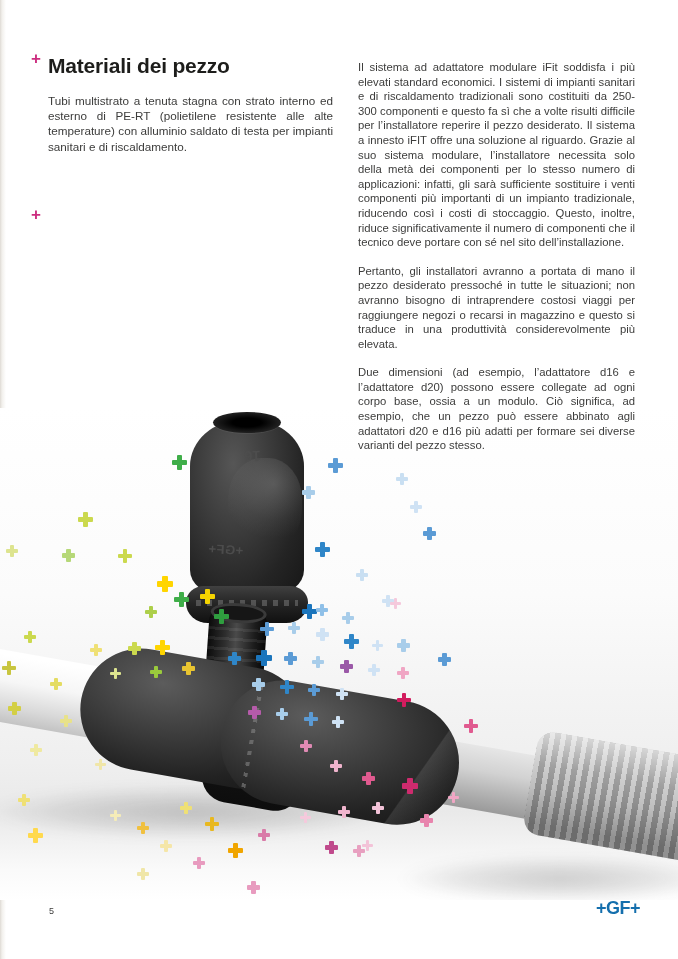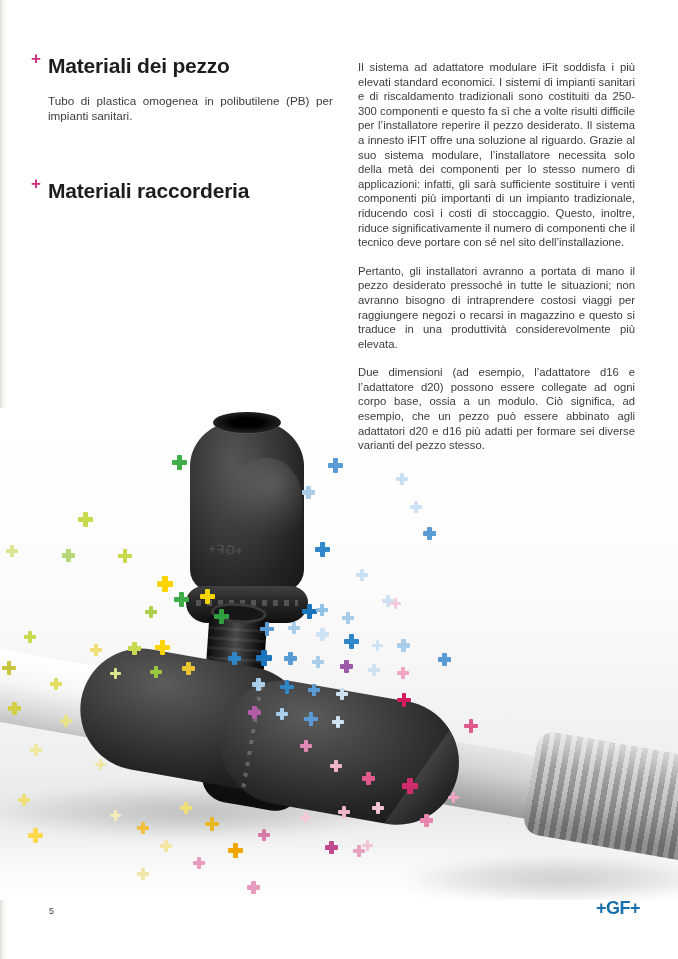--- a/index.html
+++ b/index.html
@@ -89,25 +89,25 @@
 <body>
 
 <div class="page">
   <div class="page-edge"></div>
 
   <div class="col-left">
     <div class="section">
       <h1 class="section-title">
         <span class="plus-marker">+</span><span>Materiali dei pezzo</span>
       </h1>
-      <p class="body-par">Tubo di plastica omogenea in polibutilene (PB) per impianti sanitari.</p>
+      <p class="body-par">Tubi multistrato a tenuta stagna con strato interno ed esterno di PE-RT (polietilene resistente alle alte temperature) con alluminio saldato di testa per impianti sanitari e di riscaldamento.</p>
     </div>
     <div class="section" style="margin-top:56px;">
       <h1 class="section-title">
-        <span class="plus-marker">+</span><span>Materiali raccorderia</span>
+        <span class="plus-marker">+</span>
       </h1>
     </div>
   </div>
 
   <div class="col-right">
     <p class="body-par">Il sistema ad adattatore modulare iFit soddisfa i più elevati standard economici. I sistemi di impianti sanitari e di riscaldamento tradizionali sono costituiti da 250-300 componenti e questo fa sì che a volte risulti difficile per l’installatore reperire il pezzo desiderato. Il sistema a innesto iFIT offre una soluzione al riguardo. Grazie al suo sistema modulare, l’installatore necessita solo della metà dei componenti per lo stesso numero di applicazioni: infatti, gli sarà sufficiente sostituire i venti componenti più importanti di un impianto tradizionale, riducendo così i costi di stoccaggio. Questo, inoltre, riduce significativamente il numero di componenti che il tecnico deve portare con sé nel sito dell’installazione.</p>
     <p class="body-par">Pertanto, gli installatori avranno a portata di mano il pezzo desiderato pressoché in tutte le situazioni; non avranno bisogno di intraprendere costosi viaggi per raggiungere negozi o recarsi in magazzino e questo si traduce in una produttività considerevolmente più elevata.</p>
     <p class="body-par">Due dimensioni (ad esempio, l’adattatore d16 e l’adattatore d20) possono essere collegate ad ogni corpo base, ossia a un modulo. Ciò significa, ad esempio, che un pezzo può essere abbinato agli adattatori d20 e d16 più adatti per formare sei diverse varianti del pezzo stesso.</p>
   </div>
 

